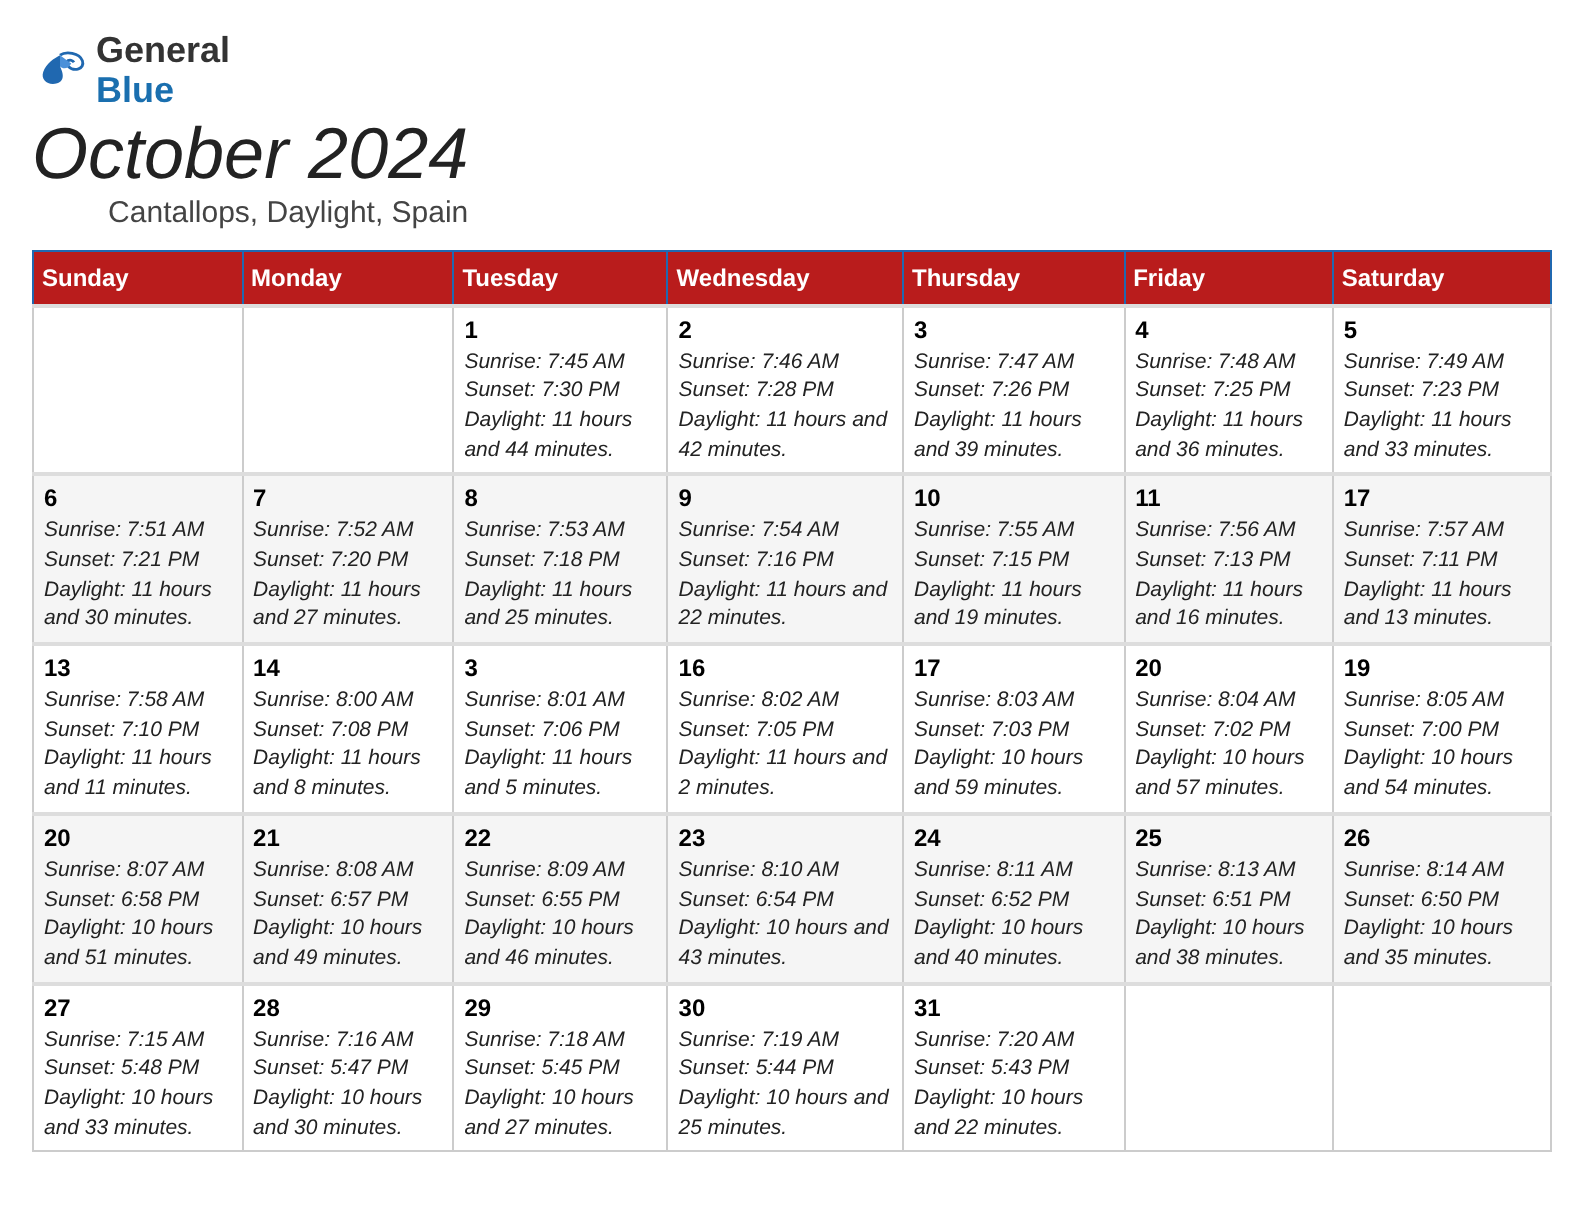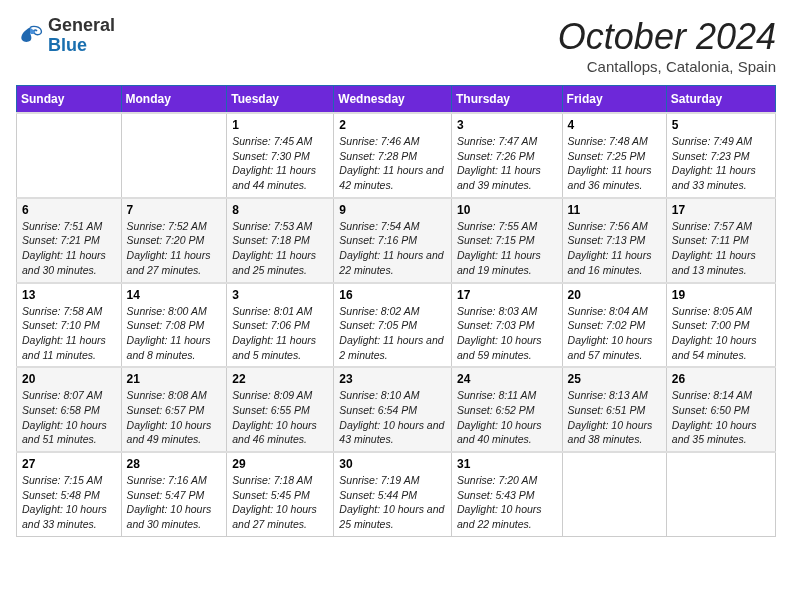--- a/index.html
+++ b/index.html
@@ -8,20 +8,21 @@
       background: #fff;
       width: 792px;
       min-height: 612px;
       padding: 16px;
     }
     .header {
       display: flex;
       justify-content: space-between;
       align-items: flex-start;
       margin-bottom: 10px;
+      flex-direction: column;
     }
     .logo {
       display: flex;
       align-items: center;
       gap: 4px;
     }
     .logo-text {
       font-size: 18px;
       font-weight: bold;
       line-height: 1.1;
@@ -44,21 +45,21 @@
     .location {
       font-size: 15px;
       color: #444;
     }
     table {
       width: 100%;
       border-collapse: collapse;
       font-size: 11px;
     }
     thead tr {
-      background: #6d28d9;
+      background: #b91c1c;
       color: #fff;
     }
     thead th {
       padding: 6px 4px;
       text-align: left;
       font-weight: bold;
       font-size: 12px;
       border: 1px solid #2068b0;
     }
     tbody tr {
@@ -102,21 +103,21 @@
       <path d="M20 8 C16 10, 10 14, 8 20 C6 26, 12 30, 18 28 C24 26, 22 20, 20 16 Z" fill="#2068b0"></path>
       <path d="M20 8 L28 14 C26 18, 22 18, 20 16 Z" fill="#4a90d9"></path>
     </svg>
     <div class="logo-text">
       <span class="logo-general">General</span><br>
       <span class="logo-blue">Blue</span>
     </div>
   </div>
   <div class="title-block">
     <div class="month-title">October 2024</div>
-    <div class="location">Cantallops, Catalonia, Spain</div>
+    <div class="location">Cantallops, Daylight, Spain</div>
   </div>
 </div>
 
 <table>
   <thead>
     <tr>
     <th>Sunday</th>
         <th>Monday</th>
         <th>Tuesday</th>
         <th>Wednesday</th>

